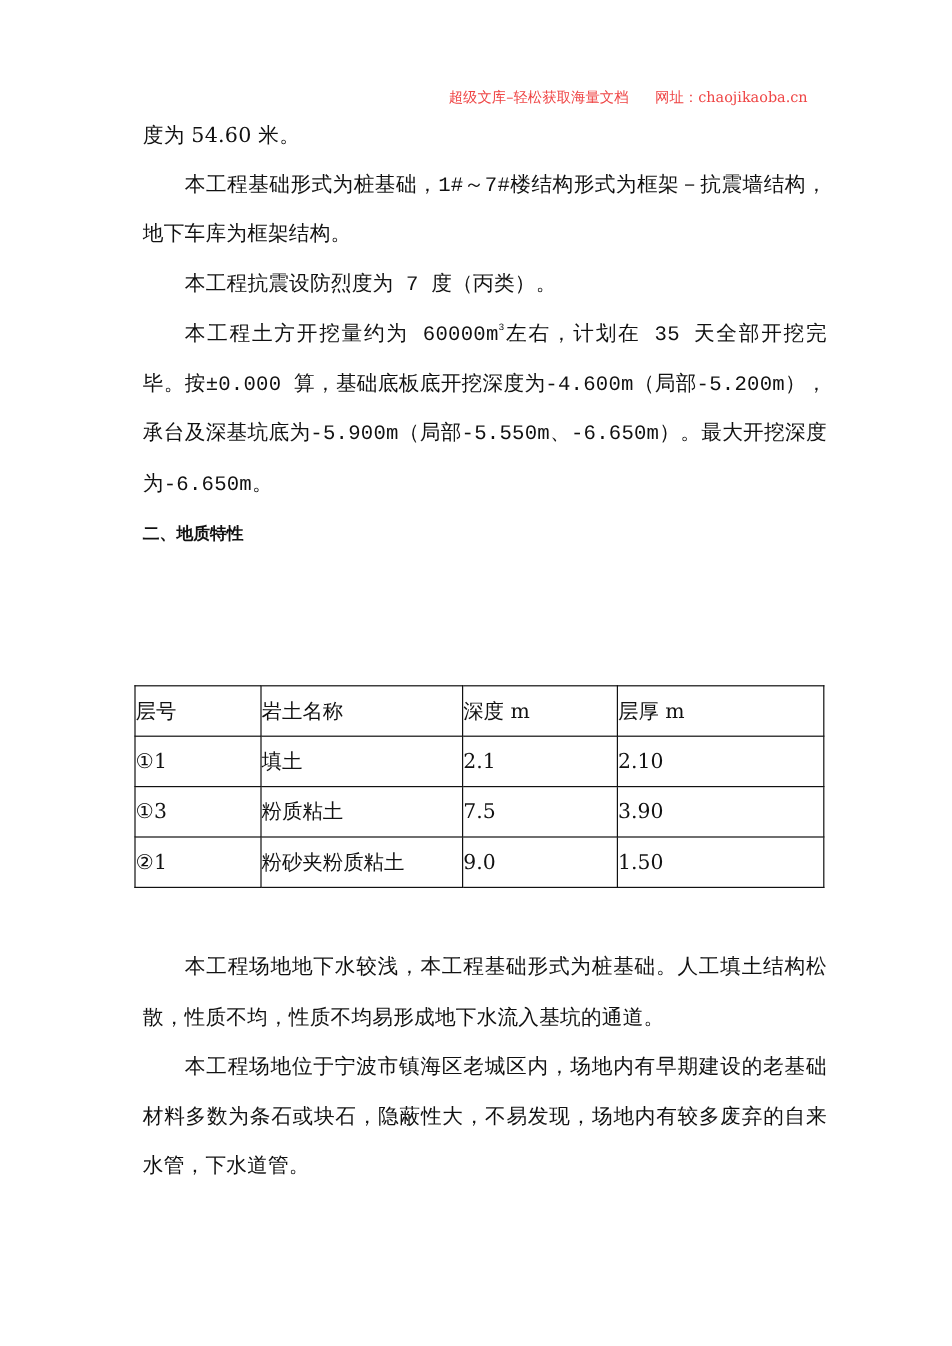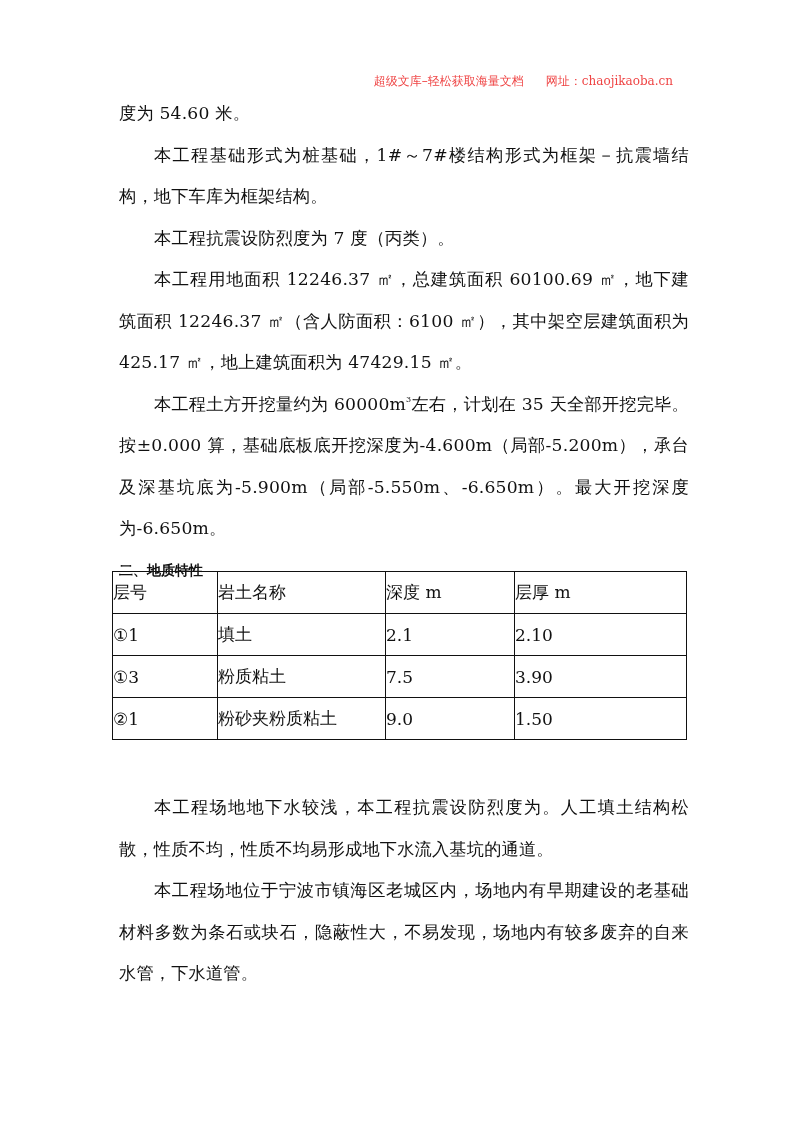--- a/index.html
+++ b/index.html
@@ -3,41 +3,40 @@
 <meta charset="utf-8">
 <style>
   html, body { margin: 0; padding: 0; background: #ffffff; }
   body { width: 793px; height: 1122px; position: relative; overflow: hidden;
          font-family: "DejaVu Serif", "Liberation Serif", serif; color: #111; }
   .header { position: absolute; top: 57px; right: 120px; font-size: 12px; color: #ef4444;
             font-family: "DejaVu Serif", serif; white-space: nowrap; margin-top: 16px; }
   .header .gap { display: inline-block; width: 22px; }
   .content { position: absolute; left: 119px; top: 93px; width: 570px; }
   .p { font-size: 17.2px; line-height: 41.5px; margin: 0; text-align: justify; letter-spacing: 0.2px; }
-  .p.indent { text-indent: 35px; }
+  .p.indent { text-indent: 35px; font-family: Liberation Mono, monospace; }
   .h2 { font-family: "DejaVu Sans", "Liberation Sans", sans-serif; font-weight: bold;
         font-size: 14px; line-height: 40px; margin: 0; }
   sup { font-size: 8px; vertical-align: 8px; line-height: 0; }
   table { position: absolute; left: 112px; top: 571px; border-collapse: collapse; }
   td { border: 1.4px solid #111; text-align: left; font-size: 17px; height: 41px; padding: 0;
        font-family: "DejaVu Serif", serif; }
   .c1 { width: 104px; } .c2 { width: 167px; } .c3 { width: 128px; } .c4 { width: 171px; margin-left: 45px; }
 </style>
 </head>
 <body>
 
 <div class="header">
   <span>超级文库–轻松获取海量文档</span><span class="gap"></span><span>网址：chaojikaoba.cn</span>
 </div>
 
 <div class="content">
   <p class="p">度为 54.60 米。</p>
   <p class="p indent">本工程基础形式为桩基础，1#～7#楼结构形式为框架－抗震墙结构，地下车库为框架结构。</p>
   <p class="p indent">本工程抗震设防烈度为 7 度（丙类）。</p>
-  <p class="p indent">本工程用地面积 12246.37 ㎡，总建筑面积 60100.69 ㎡，地下建筑面积 12246.37 ㎡（含人防面积：6100 ㎡），其中架空层建筑面积为 425.17 ㎡，地上建筑面积为 47429.15 ㎡。</p>
   <p class="p indent"><span>本工程土方开挖量约为 60000m</span><sup>3</sup><span>左右，计划在 35 天全部开挖完毕。按±0.000 算，基础底板底开挖深度为-4.600m（局部-5.200m），承台及深基坑底为-5.900m（局部-5.550m、-6.650m）。最大开挖深度为-6.650m。</span></p>
   <p class="h2">二、地质特性</p>
 </div>
 
 <table>
   <tbody>
       <tr>
     <td class="c1">层号</td>
     <td class="c2">岩土名称</td>
     <td class="c3">深度 m</td>
@@ -58,15 +57,15 @@
   <tr>
     <td>②1</td>
     <td>粉砂夹粉质粘土</td>
     <td>9.0</td>
     <td>1.50</td>
   </tr>
 </tbody>
   </table>
 
 <div class="content" style="top:787px;">
-  <p class="p indent">本工程场地地下水较浅，本工程抗震设防烈度为。人工填土结构松散，性质不均，性质不均易形成地下水流入基坑的通道。</p>
+  <p class="p indent">本工程场地地下水较浅，本工程基础形式为桩基础。人工填土结构松散，性质不均，性质不均易形成地下水流入基坑的通道。</p>
   <p class="p indent">本工程场地位于宁波市镇海区老城区内，场地内有早期建设的老基础材料多数为条石或块石，隐蔽性大，不易发现，场地内有较多废弃的自来水管，下水道管。</p>
 </div>
 
 </body></html>

